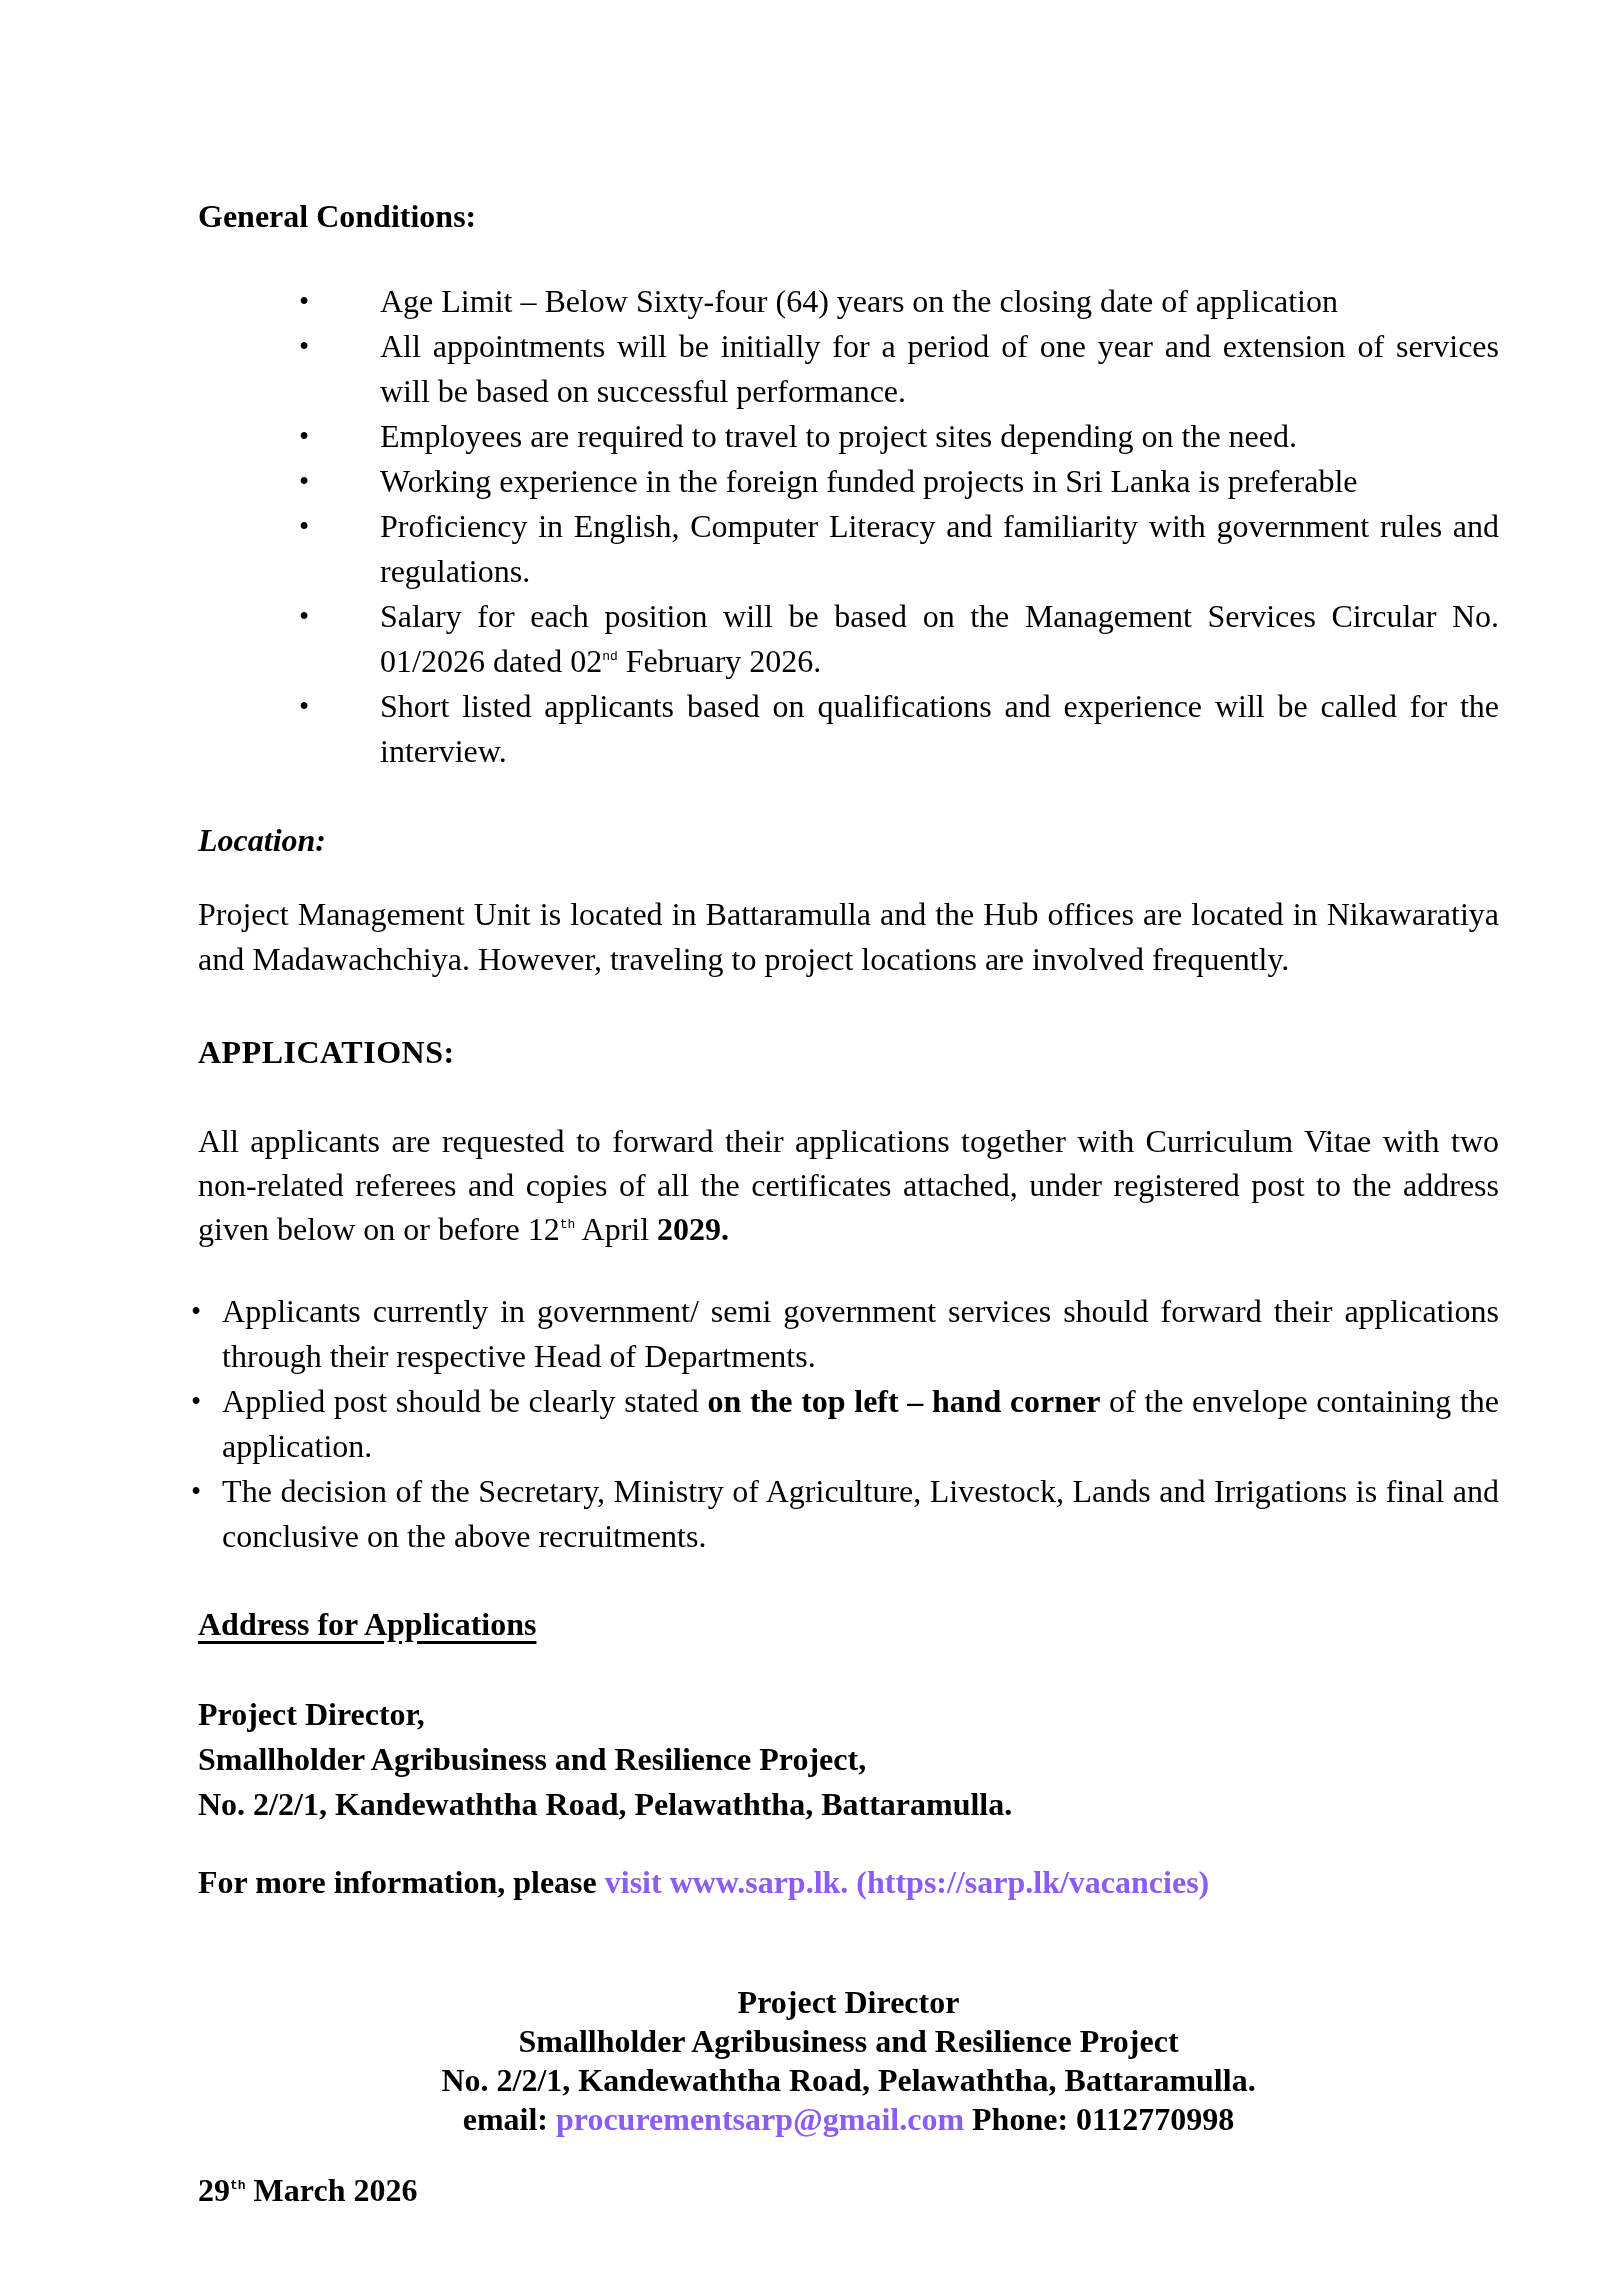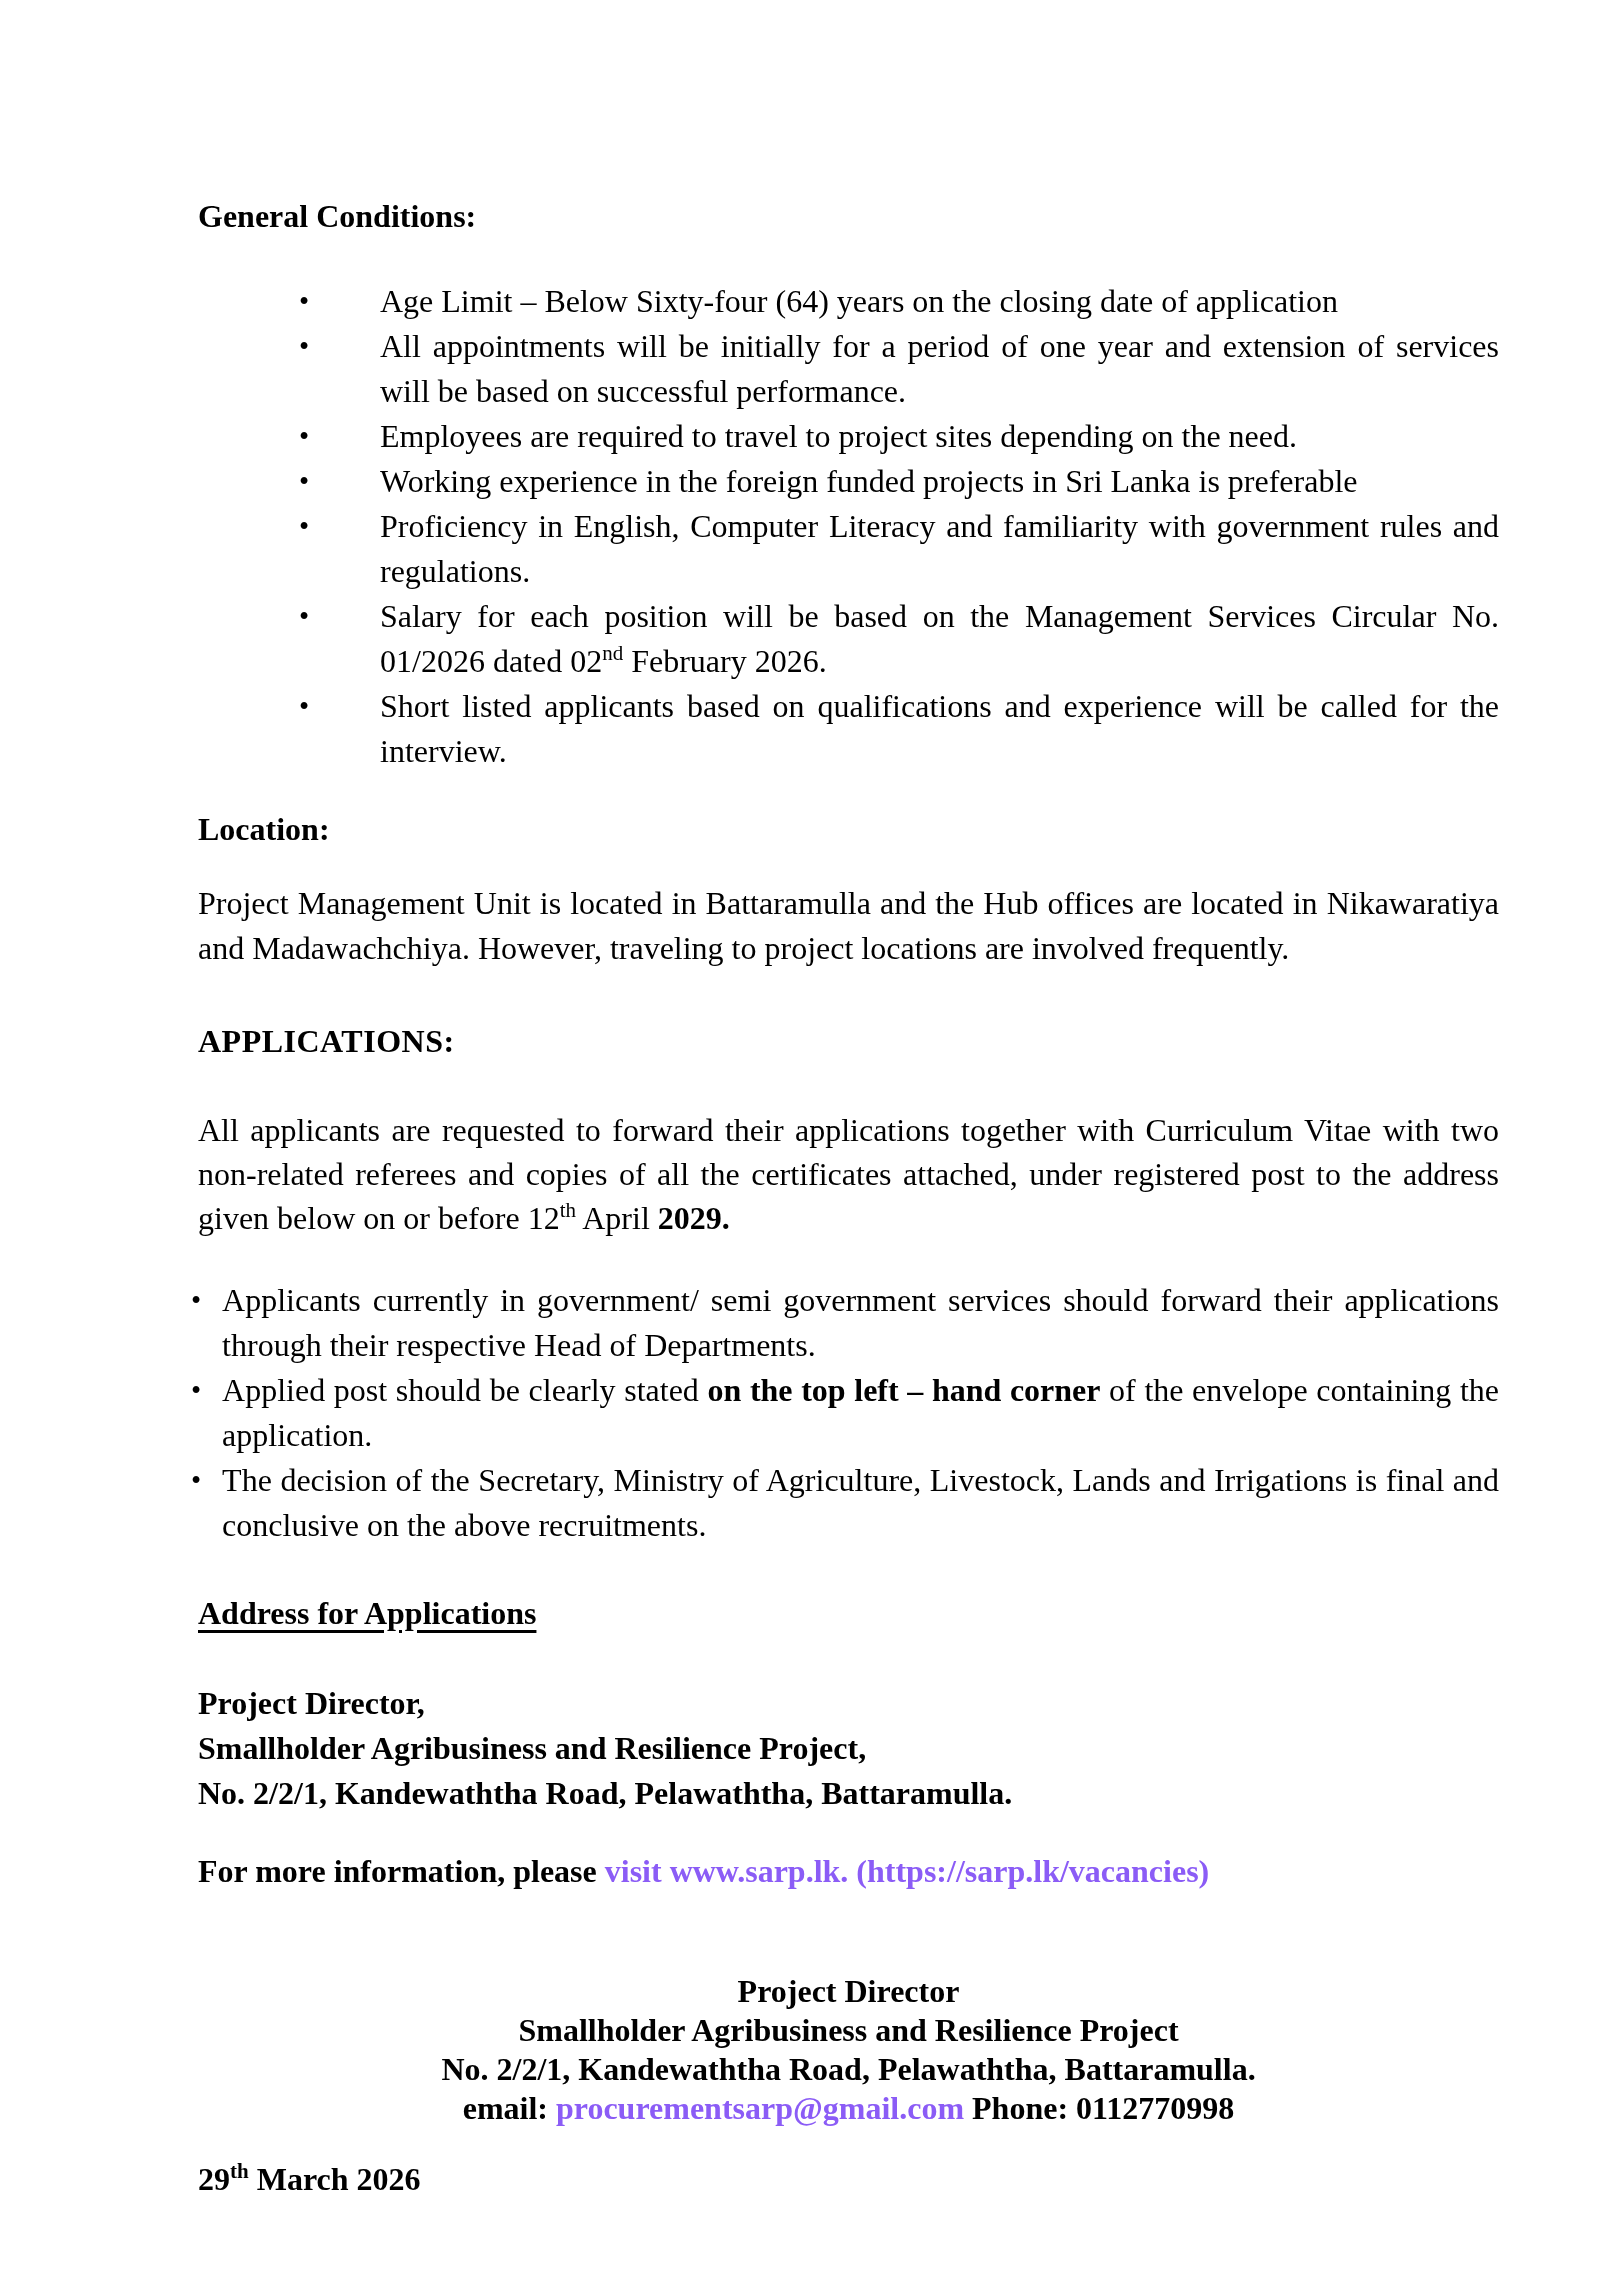--- a/index.html
+++ b/index.html
@@ -35,21 +35,21 @@
   .list1 .item { display: flex; }
   .list1 .marker {
     flex: 0 0 37px;
     margin-left: 101px;
     font-size: 29px;
   }
   .list1 .text { flex: 1 1 auto; text-align: justify; margin-left: 44px; }
 
   
   .para { text-align: justify; }
-  .loc-heading { margin-top: 33px; }
+  .loc-heading { margin-top: 44px; font-style: italic; }
   .loc-para { margin-top: 30px; }
   .app-heading { margin-top: 48px; }
   .app-para { margin-top: 45px; line-height: 44px; }
 
   
   .list2 { margin-top: 38px; }
   .list2 .item { display: flex; }
   .list2 .marker {
     flex: 0 0 31px;
     margin-left: -6.9px;
@@ -77,23 +77,24 @@
   .date-line { margin-top: 29px; font-weight: bold; }
 
   .bold { font-weight: bold; }
   a.doc-link, .link {
     color: #8b5cf6;
     font-weight: bold;
     text-decoration: none;
     cursor: pointer;
   }
   sup {
-    font-size: 21px;
+    font-size: 13px;
     line-height: 0;
     vertical-align: super;
+    font-family: Liberation Mono, monospace;
   }
 </style>
 </head>
 <body>
 
 <div class="page">
 
   <div class="heading">General Conditions:</div>
 
   <div class="list1">

